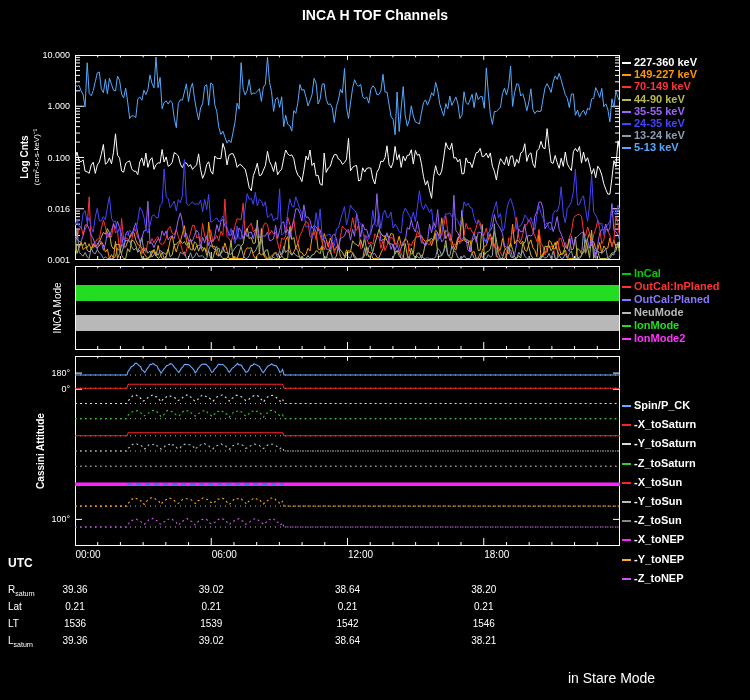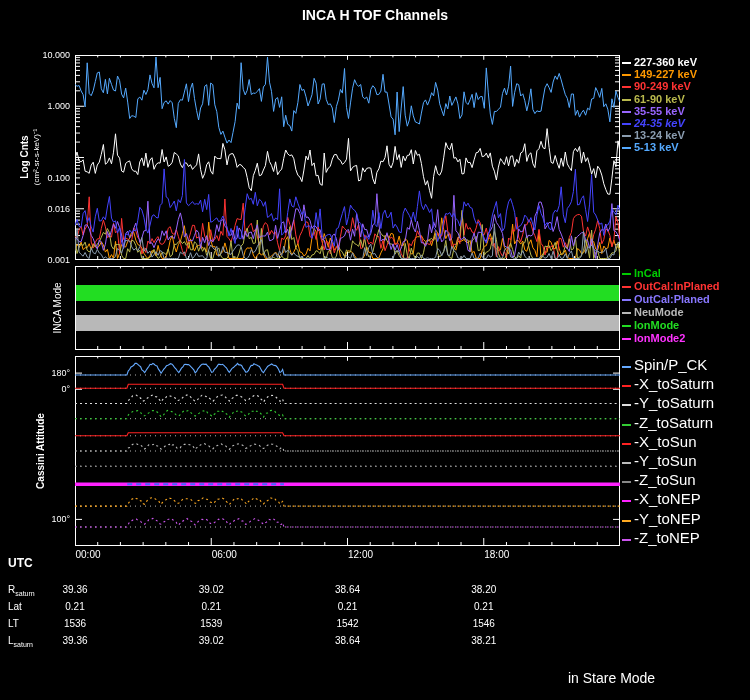--- a/index.html
+++ b/index.html
@@ -13,21 +13,21 @@
         white-space:nowrap;text-align:center;font-size:10px;}
   #ylab1{left:30px;top:157px;}
   #ylab1 .yl1{font-weight:bold;font-size:10px;}
   #ylab1 .yl2{font-size:8px;}
   #ylab2{left:57px;top:308px;}
   #ylab3{left:40px;top:451px;font-weight:bold;}
   .ytick{position:absolute;left:0;width:70px;text-align:right;font-size:9px;color:#fff;}
   .xtick{position:absolute;width:40px;text-align:center;font-size:10px;color:#fff;}
   .leg-item{position:absolute;left:622px;font-size:11px;font-weight:bold;
             white-space:nowrap;line-height:10px;}
-  .p3lab{font-weight:normal;font-size:15px;color:#fff;}
+  .p3lab{font-weight:bold;font-size:11px;color:#fff;margin-top:40px;}
   .leg-dash{display:inline-block;width:9px;height:2px;margin-right:3px;vertical-align:2px;}
   #utc{position:absolute;left:8px;top:556px;font-size:12px;font-weight:bold;}
   .rowlab{position:absolute;left:8px;font-size:10px;color:#fff;white-space:nowrap;}
   .rowlab sub{font-size:7px;}
   .rowval{position:absolute;width:64px;text-align:center;font-size:10px;color:#fff;}
   .footc{position:absolute;left:0;width:100%;text-align:center;top:670px;font-size:10px;}
   .footr{position:absolute;left:568px;top:670px;font-size:14px;}
 </style>
 </head>
 <body>
@@ -305,36 +305,36 @@
       <polyline points="0.0,110.2 1.4,110.2 2.7,110.2 4.1,110.2 5.5,110.2 6.8,110.2 8.2,110.2 9.6,110.2 10.9,110.2 12.3,110.2 13.7,110.2 15.0,110.2 16.4,110.2 17.8,110.2 19.1,110.2 20.5,110.2 21.9,110.2 23.2,110.2 24.6,110.2 26.0,110.2 27.3,110.2 28.7,110.2 30.1,110.2 31.4,110.2 32.8,110.2 34.1,110.2 35.5,110.2 36.9,110.2 38.2,110.2 39.6,110.2 41.0,110.2 42.3,110.2 43.7,110.2 45.1,110.2 46.4,110.2 47.8,110.2 49.2,110.2 50.5,110.2 51.9,110.2 53.3,110.2 54.6,110.2 56.0,110.2 57.4,110.2 58.7,110.2 60.1,110.2 61.5,110.2 62.8,110.2 64.2,110.2 65.6,110.2 66.9,110.2 68.3,110.2 69.7,110.2 71.0,110.2 72.4,110.2 73.8,110.2 75.1,110.2 76.5,110.2 77.9,110.2 79.2,110.2 80.6,110.2 82.0,110.2 83.3,110.2 84.7,110.2 86.1,110.2 87.4,110.2 88.8,110.2 90.2,110.2 91.5,110.2 92.9,110.2 94.2,110.2 95.6,110.2 97.0,110.2 98.3,110.2 99.7,110.2 101.1,110.2 102.4,110.2 103.8,110.2 105.2,110.2 106.5,110.2 107.9,110.2 109.3,110.2 110.6,110.2 112.0,110.2 113.4,110.2 114.7,110.2 116.1,110.2 117.5,110.2 118.8,110.2 120.2,110.2 121.6,110.2 122.9,110.2 124.3,110.2 125.7,110.2 127.0,110.2 128.4,110.2 129.8,110.2 131.1,110.2 132.5,110.2 133.9,110.2 135.2,110.2 136.6,110.2 138.0,110.2 139.3,110.2 140.7,110.2 142.1,110.2 143.4,110.2 144.8,110.2 146.2,110.2 147.5,110.2 148.9,110.2 150.3,110.2 151.6,110.2 153.0,110.2 154.3,110.2 155.7,110.2 157.1,110.2 158.4,110.2 159.8,110.2 161.2,110.2 162.5,110.2 163.9,110.2 165.3,110.2 166.6,110.2 168.0,110.2 169.4,110.2 170.7,110.2 172.1,110.2 173.5,110.2 174.8,110.2 176.2,110.2 177.6,110.2 178.9,110.2 180.3,110.2 181.7,110.2 183.0,110.2 184.4,110.2 185.8,110.2 187.1,110.2 188.5,110.2 189.9,110.2 191.2,110.2 192.6,110.2 194.0,110.2 195.3,110.2 196.7,110.2 198.1,110.2 199.4,110.2 200.8,110.2 202.2,110.2 203.5,110.2 204.9,110.2 206.3,110.2 207.6,110.2 209.0,110.2 210.4,110.2 211.7,110.2 213.1,110.2 214.4,110.2 215.8,110.2 217.2,110.2 218.5,110.2 219.9,110.2 221.3,110.2 222.6,110.2 224.0,110.2 225.4,110.2 226.7,110.2 228.1,110.2 229.5,110.2 230.8,110.2 232.2,110.2 233.6,110.2 234.9,110.2 236.3,110.2 237.7,110.2 239.0,110.2 240.4,110.2 241.8,110.2 243.1,110.2 244.5,110.2 245.9,110.2 247.2,110.2 248.6,110.2 250.0,110.2 251.3,110.2 252.7,110.2 254.1,110.2 255.4,110.2 256.8,110.2 258.2,110.2 259.5,110.2 260.9,110.2 262.3,110.2 263.6,110.2 265.0,110.2 266.4,110.2 267.7,110.2 269.1,110.2 270.5,110.2 271.8,110.2 273.2,110.2 274.5,110.2 275.9,110.2 277.3,110.2 278.6,110.2 280.0,110.2 281.4,110.2 282.7,110.2 284.1,110.2 285.5,110.2 286.8,110.2 288.2,110.2 289.6,110.2 290.9,110.2 292.3,110.2 293.7,110.2 295.0,110.2 296.4,110.2 297.8,110.2 299.1,110.2 300.5,110.2 301.9,110.2 303.2,110.2 304.6,110.2 306.0,110.2 307.3,110.2 308.7,110.2 310.1,110.2 311.4,110.2 312.8,110.2 314.2,110.2 315.5,110.2 316.9,110.2 318.3,110.2 319.6,110.2 321.0,110.2 322.4,110.2 323.7,110.2 325.1,110.2 326.5,110.2 327.8,110.2 329.2,110.2 330.6,110.2 331.9,110.2 333.3,110.2 334.6,110.2 336.0,110.2 337.4,110.2 338.7,110.2 340.1,110.2 341.5,110.2 342.8,110.2 344.2,110.2 345.6,110.2 346.9,110.2 348.3,110.2 349.7,110.2 351.0,110.2 352.4,110.2 353.8,110.2 355.1,110.2 356.5,110.2 357.9,110.2 359.2,110.2 360.6,110.2 362.0,110.2 363.3,110.2 364.7,110.2 366.1,110.2 367.4,110.2 368.8,110.2 370.2,110.2 371.5,110.2 372.9,110.2 374.3,110.2 375.6,110.2 377.0,110.2 378.4,110.2 379.7,110.2 381.1,110.2 382.5,110.2 383.8,110.2 385.2,110.2 386.6,110.2 387.9,110.2 389.3,110.2 390.7,110.2 392.0,110.2 393.4,110.2 394.7,110.2 396.1,110.2 397.5,110.2 398.8,110.2 400.2,110.2 401.6,110.2 402.9,110.2 404.3,110.2 405.7,110.2 407.0,110.2 408.4,110.2 409.8,110.2 411.1,110.2 412.5,110.2 413.9,110.2 415.2,110.2 416.6,110.2 418.0,110.2 419.3,110.2 420.7,110.2 422.1,110.2 423.4,110.2 424.8,110.2 426.2,110.2 427.5,110.2 428.9,110.2 430.3,110.2 431.6,110.2 433.0,110.2 434.4,110.2 435.7,110.2 437.1,110.2 438.5,110.2 439.8,110.2 441.2,110.2 442.6,110.2 443.9,110.2 445.3,110.2 446.7,110.2 448.0,110.2 449.4,110.2 450.8,110.2 452.1,110.2 453.5,110.2 454.8,110.2 456.2,110.2 457.6,110.2 458.9,110.2 460.3,110.2 461.7,110.2 463.0,110.2 464.4,110.2 465.8,110.2 467.1,110.2 468.5,110.2 469.9,110.2 471.2,110.2 472.6,110.2 474.0,110.2 475.3,110.2 476.7,110.2 478.1,110.2 479.4,110.2 480.8,110.2 482.2,110.2 483.5,110.2 484.9,110.2 486.3,110.2 487.6,110.2 489.0,110.2 490.4,110.2 491.7,110.2 493.1,110.2 494.5,110.2 495.8,110.2 497.2,110.2 498.6,110.2 499.9,110.2 501.3,110.2 502.7,110.2 504.0,110.2 505.4,110.2 506.8,110.2 508.1,110.2 509.5,110.2 510.9,110.2 512.2,110.2 513.6,110.2 514.9,110.2 516.3,110.2 517.7,110.2 519.0,110.2 520.4,110.2 521.8,110.2 523.1,110.2 524.5,110.2 525.9,110.2 527.2,110.2 528.6,110.2 530.0,110.2 531.3,110.2 532.7,110.2 534.1,110.2 535.4,110.2 536.8,110.2 538.2,110.2 539.5,110.2 540.9,110.2 542.3,110.2 543.6,110.2 545.0,110.2" fill="none" stroke="#888888" stroke-width="1.1" stroke-dasharray="2 3"></polyline>
       <polyline points="0.0,128.3 1.4,128.3 2.7,128.3 4.1,128.3 5.5,128.3 6.8,128.3 8.2,128.3 9.6,128.3 10.9,128.3 12.3,128.3 13.7,128.3 15.0,128.3 16.4,128.3 17.8,128.3 19.1,128.3 20.5,128.3 21.9,128.3 23.2,128.3 24.6,128.3 26.0,128.3 27.3,128.3 28.7,128.3 30.1,128.3 31.4,128.3 32.8,128.3 34.1,128.3 35.5,128.3 36.9,128.3 38.2,128.3 39.6,128.3 41.0,128.3 42.3,128.3 43.7,128.3 45.1,128.3 46.4,128.3 47.8,128.3 49.2,128.3 50.5,128.3 51.9,128.3 53.3,128.3 54.6,128.3 56.0,128.3 57.4,128.3 58.7,128.3 60.1,128.3 61.5,128.3 62.8,128.3 64.2,128.3 65.6,128.3 66.9,128.3 68.3,128.3 69.7,128.3 71.0,128.3 72.4,128.3 73.8,128.3 75.1,128.3 76.5,128.3 77.9,128.3 79.2,128.3 80.6,128.3 82.0,128.3 83.3,128.3 84.7,128.3 86.1,128.3 87.4,128.3 88.8,128.3 90.2,128.3 91.5,128.3 92.9,128.3 94.2,128.3 95.6,128.3 97.0,128.3 98.3,128.3 99.7,128.3 101.1,128.3 102.4,128.3 103.8,128.3 105.2,128.3 106.5,128.3 107.9,128.3 109.3,128.3 110.6,128.3 112.0,128.3 113.4,128.3 114.7,128.3 116.1,128.3 117.5,128.3 118.8,128.3 120.2,128.3 121.6,128.3 122.9,128.3 124.3,128.3 125.7,128.3 127.0,128.3 128.4,128.3 129.8,128.3 131.1,128.3 132.5,128.3 133.9,128.3 135.2,128.3 136.6,128.3 138.0,128.3 139.3,128.3 140.7,128.3 142.1,128.3 143.4,128.3 144.8,128.3 146.2,128.3 147.5,128.3 148.9,128.3 150.3,128.3 151.6,128.3 153.0,128.3 154.3,128.3 155.7,128.3 157.1,128.3 158.4,128.3 159.8,128.3 161.2,128.3 162.5,128.3 163.9,128.3 165.3,128.3 166.6,128.3 168.0,128.3 169.4,128.3 170.7,128.3 172.1,128.3 173.5,128.3 174.8,128.3 176.2,128.3 177.6,128.3 178.9,128.3 180.3,128.3 181.7,128.3 183.0,128.3 184.4,128.3 185.8,128.3 187.1,128.3 188.5,128.3 189.9,128.3 191.2,128.3 192.6,128.3 194.0,128.3 195.3,128.3 196.7,128.3 198.1,128.3 199.4,128.3 200.8,128.3 202.2,128.3 203.5,128.3 204.9,128.3 206.3,128.3 207.6,128.3 209.0,128.3 210.4,128.3 211.7,128.3 213.1,128.3 214.4,128.3 215.8,128.3 217.2,128.3 218.5,128.3 219.9,128.3 221.3,128.3 222.6,128.3 224.0,128.3 225.4,128.3 226.7,128.3 228.1,128.3 229.5,128.3 230.8,128.3 232.2,128.3 233.6,128.3 234.9,128.3 236.3,128.3 237.7,128.3 239.0,128.3 240.4,128.3 241.8,128.3 243.1,128.3 244.5,128.3 245.9,128.3 247.2,128.3 248.6,128.3 250.0,128.3 251.3,128.3 252.7,128.3 254.1,128.3 255.4,128.3 256.8,128.3 258.2,128.3 259.5,128.3 260.9,128.3 262.3,128.3 263.6,128.3 265.0,128.3 266.4,128.3 267.7,128.3 269.1,128.3 270.5,128.3 271.8,128.3 273.2,128.3 274.5,128.3 275.9,128.3 277.3,128.3 278.6,128.3 280.0,128.3 281.4,128.3 282.7,128.3 284.1,128.3 285.5,128.3 286.8,128.3 288.2,128.3 289.6,128.3 290.9,128.3 292.3,128.3 293.7,128.3 295.0,128.3 296.4,128.3 297.8,128.3 299.1,128.3 300.5,128.3 301.9,128.3 303.2,128.3 304.6,128.3 306.0,128.3 307.3,128.3 308.7,128.3 310.1,128.3 311.4,128.3 312.8,128.3 314.2,128.3 315.5,128.3 316.9,128.3 318.3,128.3 319.6,128.3 321.0,128.3 322.4,128.3 323.7,128.3 325.1,128.3 326.5,128.3 327.8,128.3 329.2,128.3 330.6,128.3 331.9,128.3 333.3,128.3 334.6,128.3 336.0,128.3 337.4,128.3 338.7,128.3 340.1,128.3 341.5,128.3 342.8,128.3 344.2,128.3 345.6,128.3 346.9,128.3 348.3,128.3 349.7,128.3 351.0,128.3 352.4,128.3 353.8,128.3 355.1,128.3 356.5,128.3 357.9,128.3 359.2,128.3 360.6,128.3 362.0,128.3 363.3,128.3 364.7,128.3 366.1,128.3 367.4,128.3 368.8,128.3 370.2,128.3 371.5,128.3 372.9,128.3 374.3,128.3 375.6,128.3 377.0,128.3 378.4,128.3 379.7,128.3 381.1,128.3 382.5,128.3 383.8,128.3 385.2,128.3 386.6,128.3 387.9,128.3 389.3,128.3 390.7,128.3 392.0,128.3 393.4,128.3 394.7,128.3 396.1,128.3 397.5,128.3 398.8,128.3 400.2,128.3 401.6,128.3 402.9,128.3 404.3,128.3 405.7,128.3 407.0,128.3 408.4,128.3 409.8,128.3 411.1,128.3 412.5,128.3 413.9,128.3 415.2,128.3 416.6,128.3 418.0,128.3 419.3,128.3 420.7,128.3 422.1,128.3 423.4,128.3 424.8,128.3 426.2,128.3 427.5,128.3 428.9,128.3 430.3,128.3 431.6,128.3 433.0,128.3 434.4,128.3 435.7,128.3 437.1,128.3 438.5,128.3 439.8,128.3 441.2,128.3 442.6,128.3 443.9,128.3 445.3,128.3 446.7,128.3 448.0,128.3 449.4,128.3 450.8,128.3 452.1,128.3 453.5,128.3 454.8,128.3 456.2,128.3 457.6,128.3 458.9,128.3 460.3,128.3 461.7,128.3 463.0,128.3 464.4,128.3 465.8,128.3 467.1,128.3 468.5,128.3 469.9,128.3 471.2,128.3 472.6,128.3 474.0,128.3 475.3,128.3 476.7,128.3 478.1,128.3 479.4,128.3 480.8,128.3 482.2,128.3 483.5,128.3 484.9,128.3 486.3,128.3 487.6,128.3 489.0,128.3 490.4,128.3 491.7,128.3 493.1,128.3 494.5,128.3 495.8,128.3 497.2,128.3 498.6,128.3 499.9,128.3 501.3,128.3 502.7,128.3 504.0,128.3 505.4,128.3 506.8,128.3 508.1,128.3 509.5,128.3 510.9,128.3 512.2,128.3 513.6,128.3 514.9,128.3 516.3,128.3 517.7,128.3 519.0,128.3 520.4,128.3 521.8,128.3 523.1,128.3 524.5,128.3 525.9,128.3 527.2,128.3 528.6,128.3 530.0,128.3 531.3,128.3 532.7,128.3 534.1,128.3 535.4,128.3 536.8,128.3 538.2,128.3 539.5,128.3 540.9,128.3 542.3,128.3 543.6,128.3 545.0,128.3" fill="none" stroke="#ff22ff" stroke-width="3.5"></polyline>
       <polyline points="0.0,150.1 1.4,150.1 2.7,150.1 4.1,150.1 5.5,150.1 6.8,150.1 8.2,150.1 9.6,150.1 10.9,150.1 12.3,150.1 13.7,150.1 15.0,150.1 16.4,150.1 17.8,150.1 19.1,150.1 20.5,150.1 21.9,150.1 23.2,150.1 24.6,150.1 26.0,150.1 27.3,150.1 28.7,150.1 30.1,150.1 31.4,150.1 32.8,150.1 34.1,150.1 35.5,150.1 36.9,150.1 38.2,150.1 39.6,150.1 41.0,150.1 42.3,150.1 43.7,150.1 45.1,150.1 46.4,150.1 47.8,150.1 49.2,150.1 50.5,150.1 51.9,150.1 53.3,147.5 54.6,145.5 56.0,143.7 57.4,142.8 58.7,142.9 60.1,141.8 61.5,142.7 62.8,142.6 64.2,143.6 65.6,145.0 66.9,144.9 68.3,147.7 69.7,148.3 71.0,146.1 72.4,144.3 73.8,143.0 75.1,142.2 76.5,141.8 77.9,142.4 79.2,142.2 80.6,143.1 82.0,144.2 83.3,144.5 84.7,146.6 86.1,148.4 87.4,146.5 88.8,145.6 90.2,144.1 91.5,143.5 92.9,142.3 94.2,142.0 95.6,142.5 97.0,142.6 98.3,143.9 99.7,144.9 101.1,146.4 102.4,147.4 103.8,147.0 105.2,146.4 106.5,144.5 107.9,143.1 109.3,143.1 110.6,142.7 112.0,142.8 113.4,142.7 114.7,143.2 116.1,143.7 117.5,145.0 118.8,146.2 120.2,147.3 121.6,147.3 122.9,144.7 124.3,144.2 125.7,142.5 127.0,142.6 128.4,141.6 129.8,142.5 131.1,143.0 132.5,143.4 133.9,144.7 135.2,146.1 136.6,146.6 138.0,147.5 139.3,146.6 140.7,144.9 142.1,143.1 143.4,143.2 144.8,142.8 146.2,141.9 147.5,142.2 148.9,143.0 150.3,144.4 151.6,145.9 153.0,146.8 154.3,148.6 155.7,147.0 157.1,145.5 158.4,143.9 159.8,142.7 161.2,142.2 162.5,142.9 163.9,142.4 165.3,142.1 166.6,143.2 168.0,145.0 169.4,145.9 170.7,147.1 172.1,148.1 173.5,145.2 174.8,145.2 176.2,144.0 177.6,143.1 178.9,141.6 180.3,142.3 181.7,143.0 183.0,143.7 184.4,143.3 185.8,145.4 187.1,146.0 188.5,147.9 189.9,146.3 191.2,144.7 192.6,144.7 194.0,143.5 195.3,141.7 196.7,142.2 198.1,142.3 199.4,142.0 200.8,144.0 202.2,144.4 203.5,145.7 204.9,148.1 206.3,146.6 207.6,145.4 209.0,150.1 210.4,150.1 211.7,150.1 213.1,150.1 214.4,150.1 215.8,150.1 217.2,150.1 218.5,150.1 219.9,150.1 221.3,150.1 222.6,150.1 224.0,150.1 225.4,150.1 226.7,150.1 228.1,150.1 229.5,150.1 230.8,150.1 232.2,150.1 233.6,150.1 234.9,150.1 236.3,150.1 237.7,150.1 239.0,150.1 240.4,150.1 241.8,150.1 243.1,150.1 244.5,150.1 245.9,150.1 247.2,150.1 248.6,150.1 250.0,150.1 251.3,150.1 252.7,150.1 254.1,150.1 255.4,150.1 256.8,150.1 258.2,150.1 259.5,150.1 260.9,150.1 262.3,150.1 263.6,150.1 265.0,150.1 266.4,150.1 267.7,150.1 269.1,150.1 270.5,150.1 271.8,150.1 273.2,150.1 274.5,150.1 275.9,150.1 277.3,150.1 278.6,150.1 280.0,150.1 281.4,150.1 282.7,150.1 284.1,150.1 285.5,150.1 286.8,150.1 288.2,150.1 289.6,150.1 290.9,150.1 292.3,150.1 293.7,150.1 295.0,150.1 296.4,150.1 297.8,150.1 299.1,150.1 300.5,150.1 301.9,150.1 303.2,150.1 304.6,150.1 306.0,150.1 307.3,150.1 308.7,150.1 310.1,150.1 311.4,150.1 312.8,150.1 314.2,150.1 315.5,150.1 316.9,150.1 318.3,150.1 319.6,150.1 321.0,150.1 322.4,150.1 323.7,150.1 325.1,150.1 326.5,150.1 327.8,150.1 329.2,150.1 330.6,150.1 331.9,150.1 333.3,150.1 334.6,150.1 336.0,150.1 337.4,150.1 338.7,150.1 340.1,150.1 341.5,150.1 342.8,150.1 344.2,150.1 345.6,150.1 346.9,150.1 348.3,150.1 349.7,150.1 351.0,150.1 352.4,150.1 353.8,150.1 355.1,150.1 356.5,150.1 357.9,150.1 359.2,150.1 360.6,150.1 362.0,150.1 363.3,150.1 364.7,150.1 366.1,150.1 367.4,150.1 368.8,150.1 370.2,150.1 371.5,150.1 372.9,150.1 374.3,150.1 375.6,150.1 377.0,150.1 378.4,150.1 379.7,150.1 381.1,150.1 382.5,150.1 383.8,150.1 385.2,150.1 386.6,150.1 387.9,150.1 389.3,150.1 390.7,150.1 392.0,150.1 393.4,150.1 394.7,150.1 396.1,150.1 397.5,150.1 398.8,150.1 400.2,150.1 401.6,150.1 402.9,150.1 404.3,150.1 405.7,150.1 407.0,150.1 408.4,150.1 409.8,150.1 411.1,150.1 412.5,150.1 413.9,150.1 415.2,150.1 416.6,150.1 418.0,150.1 419.3,150.1 420.7,150.1 422.1,150.1 423.4,150.1 424.8,150.1 426.2,150.1 427.5,150.1 428.9,150.1 430.3,150.1 431.6,150.1 433.0,150.1 434.4,150.1 435.7,150.1 437.1,150.1 438.5,150.1 439.8,150.1 441.2,150.1 442.6,150.1 443.9,150.1 445.3,150.1 446.7,150.1 448.0,150.1 449.4,150.1 450.8,150.1 452.1,150.1 453.5,150.1 454.8,150.1 456.2,150.1 457.6,150.1 458.9,150.1 460.3,150.1 461.7,150.1 463.0,150.1 464.4,150.1 465.8,150.1 467.1,150.1 468.5,150.1 469.9,150.1 471.2,150.1 472.6,150.1 474.0,150.1 475.3,150.1 476.7,150.1 478.1,150.1 479.4,150.1 480.8,150.1 482.2,150.1 483.5,150.1 484.9,150.1 486.3,150.1 487.6,150.1 489.0,150.1 490.4,150.1 491.7,150.1 493.1,150.1 494.5,150.1 495.8,150.1 497.2,150.1 498.6,150.1 499.9,150.1 501.3,150.1 502.7,150.1 504.0,150.1 505.4,150.1 506.8,150.1 508.1,150.1 509.5,150.1 510.9,150.1 512.2,150.1 513.6,150.1 514.9,150.1 516.3,150.1 517.7,150.1 519.0,150.1 520.4,150.1 521.8,150.1 523.1,150.1 524.5,150.1 525.9,150.1 527.2,150.1 528.6,150.1 530.0,150.1 531.3,150.1 532.7,150.1 534.1,150.1 535.4,150.1 536.8,150.1 538.2,150.1 539.5,150.1 540.9,150.1 542.3,150.1 543.6,150.1 545.0,150.1" fill="none" stroke="#ffaa22" stroke-width="1.1" stroke-dasharray="2 3"></polyline>
       <polyline points="0.0,171.0 1.4,171.0 2.7,171.0 4.1,171.0 5.5,171.0 6.8,171.0 8.2,171.0 9.6,171.0 10.9,171.0 12.3,171.0 13.7,171.0 15.0,171.0 16.4,171.0 17.8,171.0 19.1,171.0 20.5,171.0 21.9,171.0 23.2,171.0 24.6,171.0 26.0,171.0 27.3,171.0 28.7,171.0 30.1,171.0 31.4,171.0 32.8,171.0 34.1,171.0 35.5,171.0 36.9,171.0 38.2,171.0 39.6,171.0 41.0,171.0 42.3,171.0 43.7,171.0 45.1,171.0 46.4,171.0 47.8,171.0 49.2,171.0 50.5,171.0 51.9,171.0 53.3,168.3 54.6,165.9 56.0,164.7 57.4,164.4 58.7,163.2 60.1,163.2 61.5,163.1 62.8,164.2 64.2,164.8 65.6,165.3 66.9,167.1 68.3,168.3 69.7,168.2 71.0,166.5 72.4,165.4 73.8,163.8 75.1,164.1 76.5,163.1 77.9,162.4 79.2,162.5 80.6,163.9 82.0,164.8 83.3,165.5 84.7,167.7 86.1,168.2 87.4,167.4 88.8,165.9 90.2,165.3 91.5,163.7 92.9,163.5 94.2,163.1 95.6,162.4 97.0,163.0 98.3,164.2 99.7,164.8 101.1,165.8 102.4,168.8 103.8,169.0 105.2,167.1 106.5,165.2 107.9,165.1 109.3,164.0 110.6,163.1 112.0,162.5 113.4,163.8 114.7,163.7 116.1,165.2 117.5,165.6 118.8,167.5 120.2,169.0 121.6,167.4 122.9,165.8 124.3,164.5 125.7,163.7 127.0,163.4 128.4,163.6 129.8,163.8 131.1,163.2 132.5,164.3 133.9,164.9 135.2,167.4 136.6,167.5 138.0,167.7 139.3,166.6 140.7,165.7 142.1,164.6 143.4,163.2 144.8,163.6 146.2,163.4 147.5,162.9 148.9,163.4 150.3,165.5 151.6,165.7 153.0,168.0 154.3,168.7 155.7,167.1 157.1,165.8 158.4,165.4 159.8,164.1 161.2,163.0 162.5,163.2 163.9,162.7 165.3,163.6 166.6,164.9 168.0,165.0 169.4,167.4 170.7,168.3 172.1,167.8 173.5,166.8 174.8,165.9 176.2,164.5 177.6,164.0 178.9,163.1 180.3,162.4 181.7,163.6 183.0,164.1 184.4,164.9 185.8,165.5 187.1,167.0 188.5,168.4 189.9,167.0 191.2,166.3 192.6,165.5 194.0,163.4 195.3,163.8 196.7,163.7 198.1,162.7 199.4,163.7 200.8,163.7 202.2,166.3 203.5,166.3 204.9,168.4 206.3,168.5 207.6,166.8 209.0,171.0 210.4,171.0 211.7,171.0 213.1,171.0 214.4,171.0 215.8,171.0 217.2,171.0 218.5,171.0 219.9,171.0 221.3,171.0 222.6,171.0 224.0,171.0 225.4,171.0 226.7,171.0 228.1,171.0 229.5,171.0 230.8,171.0 232.2,171.0 233.6,171.0 234.9,171.0 236.3,171.0 237.7,171.0 239.0,171.0 240.4,171.0 241.8,171.0 243.1,171.0 244.5,171.0 245.9,171.0 247.2,171.0 248.6,171.0 250.0,171.0 251.3,171.0 252.7,171.0 254.1,171.0 255.4,171.0 256.8,171.0 258.2,171.0 259.5,171.0 260.9,171.0 262.3,171.0 263.6,171.0 265.0,171.0 266.4,171.0 267.7,171.0 269.1,171.0 270.5,171.0 271.8,171.0 273.2,171.0 274.5,171.0 275.9,171.0 277.3,171.0 278.6,171.0 280.0,171.0 281.4,171.0 282.7,171.0 284.1,171.0 285.5,171.0 286.8,171.0 288.2,171.0 289.6,171.0 290.9,171.0 292.3,171.0 293.7,171.0 295.0,171.0 296.4,171.0 297.8,171.0 299.1,171.0 300.5,171.0 301.9,171.0 303.2,171.0 304.6,171.0 306.0,171.0 307.3,171.0 308.7,171.0 310.1,171.0 311.4,171.0 312.8,171.0 314.2,171.0 315.5,171.0 316.9,171.0 318.3,171.0 319.6,171.0 321.0,171.0 322.4,171.0 323.7,171.0 325.1,171.0 326.5,171.0 327.8,171.0 329.2,171.0 330.6,171.0 331.9,171.0 333.3,171.0 334.6,171.0 336.0,171.0 337.4,171.0 338.7,171.0 340.1,171.0 341.5,171.0 342.8,171.0 344.2,171.0 345.6,171.0 346.9,171.0 348.3,171.0 349.7,171.0 351.0,171.0 352.4,171.0 353.8,171.0 355.1,171.0 356.5,171.0 357.9,171.0 359.2,171.0 360.6,171.0 362.0,171.0 363.3,171.0 364.7,171.0 366.1,171.0 367.4,171.0 368.8,171.0 370.2,171.0 371.5,171.0 372.9,171.0 374.3,171.0 375.6,171.0 377.0,171.0 378.4,171.0 379.7,171.0 381.1,171.0 382.5,171.0 383.8,171.0 385.2,171.0 386.6,171.0 387.9,171.0 389.3,171.0 390.7,171.0 392.0,171.0 393.4,171.0 394.7,171.0 396.1,171.0 397.5,171.0 398.8,171.0 400.2,171.0 401.6,171.0 402.9,171.0 404.3,171.0 405.7,171.0 407.0,171.0 408.4,171.0 409.8,171.0 411.1,171.0 412.5,171.0 413.9,171.0 415.2,171.0 416.6,171.0 418.0,171.0 419.3,171.0 420.7,171.0 422.1,171.0 423.4,171.0 424.8,171.0 426.2,171.0 427.5,171.0 428.9,171.0 430.3,171.0 431.6,171.0 433.0,171.0 434.4,171.0 435.7,171.0 437.1,171.0 438.5,171.0 439.8,171.0 441.2,171.0 442.6,171.0 443.9,171.0 445.3,171.0 446.7,171.0 448.0,171.0 449.4,171.0 450.8,171.0 452.1,171.0 453.5,171.0 454.8,171.0 456.2,171.0 457.6,171.0 458.9,171.0 460.3,171.0 461.7,171.0 463.0,171.0 464.4,171.0 465.8,171.0 467.1,171.0 468.5,171.0 469.9,171.0 471.2,171.0 472.6,171.0 474.0,171.0 475.3,171.0 476.7,171.0 478.1,171.0 479.4,171.0 480.8,171.0 482.2,171.0 483.5,171.0 484.9,171.0 486.3,171.0 487.6,171.0 489.0,171.0 490.4,171.0 491.7,171.0 493.1,171.0 494.5,171.0 495.8,171.0 497.2,171.0 498.6,171.0 499.9,171.0 501.3,171.0 502.7,171.0 504.0,171.0 505.4,171.0 506.8,171.0 508.1,171.0 509.5,171.0 510.9,171.0 512.2,171.0 513.6,171.0 514.9,171.0 516.3,171.0 517.7,171.0 519.0,171.0 520.4,171.0 521.8,171.0 523.1,171.0 524.5,171.0 525.9,171.0 527.2,171.0 528.6,171.0 530.0,171.0 531.3,171.0 532.7,171.0 534.1,171.0 535.4,171.0 536.8,171.0 538.2,171.0 539.5,171.0 540.9,171.0 542.3,171.0 543.6,171.0 545.0,171.0" fill="none" stroke="#cc55ee" stroke-width="1.1" stroke-dasharray="2 3"></polyline>
       <line x1="52.229166666666664" y1="128.25" x2="208.91666666666666" y2="128.25" stroke="#4466ff" stroke-width="2" stroke-dasharray="5 4"></line>
     </svg>
 
   <div id="p1yticks">
       <div class="ytick" style="top: 50px;">10.000</div>
       <div class="ytick" style="top: 101.25px;">1.000</div>
-      <div class="ytick" style="top: 152.5px; margin-top: 20px;">0.100</div>
+      <div class="ytick" style="top: 152.5px;">0.100</div>
       <div class="ytick" style="top: 203.75px;">0.016</div>
       <div class="ytick" style="top: 255px;">0.001</div>
     </div>
   <div id="p3yticks">
       <div class="ytick" style="top: 368.1px;">180°</div>
       <div class="ytick" style="top: 384.25px;">0°</div>
       <div class="ytick" style="top: 514.4px;">100°</div>
     </div>
   <div id="p1legend">
       <div class="leg-item" style="top: 57px;"><span class="leg-dash" style="background: rgb(255, 255, 255);"></span><span style="color: rgb(255, 255, 255);">227-360 keV</span></div>
       <div class="leg-item" style="top: 69.2px;"><span class="leg-dash" style="background: rgb(255, 153, 0);"></span><span style="color: rgb(255, 153, 0);">149-227 keV</span></div>
-      <div class="leg-item" style="top: 81.4px;"><span class="leg-dash" style="background: rgb(255, 51, 51);"></span><span style="color: rgb(255, 51, 51);">90-249 keV</span></div>
-      <div class="leg-item" style="top: 93.6px;"><span class="leg-dash" style="background: rgb(185, 185, 77);"></span><span style="color: rgb(185, 185, 77);">61-90 keV</span></div>
+      <div class="leg-item" style="top: 81.4px;"><span class="leg-dash" style="background: rgb(255, 51, 51);"></span><span style="color: rgb(255, 51, 51);">70-149 keV</span></div>
+      <div class="leg-item" style="top: 93.6px;"><span class="leg-dash" style="background: rgb(185, 185, 77);"></span><span style="color: rgb(185, 185, 77);">44-90 keV</span></div>
       <div class="leg-item" style="top: 105.8px;"><span class="leg-dash" style="background: rgb(153, 102, 255);"></span><span style="color: rgb(153, 102, 255);">35-55 keV</span></div>
-      <div class="leg-item" style="top: 118px; font-style: italic;"><span class="leg-dash" style="background: rgb(68, 68, 255);"></span><span style="color: rgb(68, 68, 255);">24-35 keV</span></div>
+      <div class="leg-item" style="top: 118px;"><span class="leg-dash" style="background: rgb(68, 68, 255);"></span><span style="color: rgb(68, 68, 255);">24-35 keV</span></div>
       <div class="leg-item" style="top: 130.2px;"><span class="leg-dash" style="background: rgb(139, 157, 176);"></span><span style="color: rgb(139, 157, 176);">13-24 keV</span></div>
       <div class="leg-item" style="top: 142.4px;"><span class="leg-dash" style="background: rgb(85, 170, 255);"></span><span style="color: rgb(85, 170, 255);">5-13 keV</span></div>
     </div>
   <div id="p2legend">
       <div class="leg-item" style="top: 268px;"><span class="leg-dash" style="background: rgb(0, 204, 0);"></span><span style="color: rgb(0, 204, 0);">InCal</span></div>
       <div class="leg-item" style="top: 281px;"><span class="leg-dash" style="background: rgb(255, 51, 51);"></span><span style="color: rgb(255, 51, 51);">OutCal:InPlaned</span></div>
       <div class="leg-item" style="top: 294px;"><span class="leg-dash" style="background: rgb(136, 119, 255);"></span><span style="color: rgb(136, 119, 255);">OutCal:Planed</span></div>
       <div class="leg-item" style="top: 307px;"><span class="leg-dash" style="background: rgb(184, 184, 184);"></span><span style="color: rgb(184, 184, 184);">NeuMode</span></div>
       <div class="leg-item" style="top: 320px;"><span class="leg-dash" style="background: rgb(34, 221, 34);"></span><span style="color: rgb(34, 221, 34);">IonMode</span></div>
       <div class="leg-item" style="top: 333px;"><span class="leg-dash" style="background: rgb(255, 51, 255);"></span><span style="color: rgb(255, 51, 255);">IonMode2</span></div>

